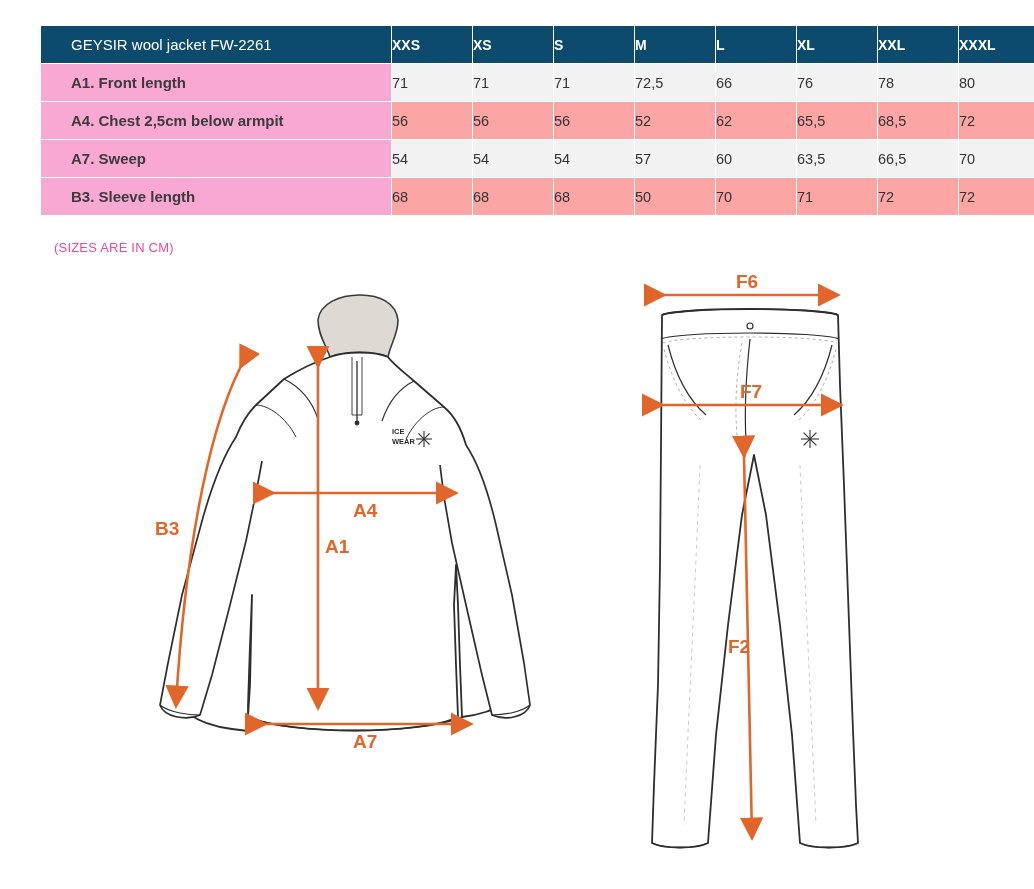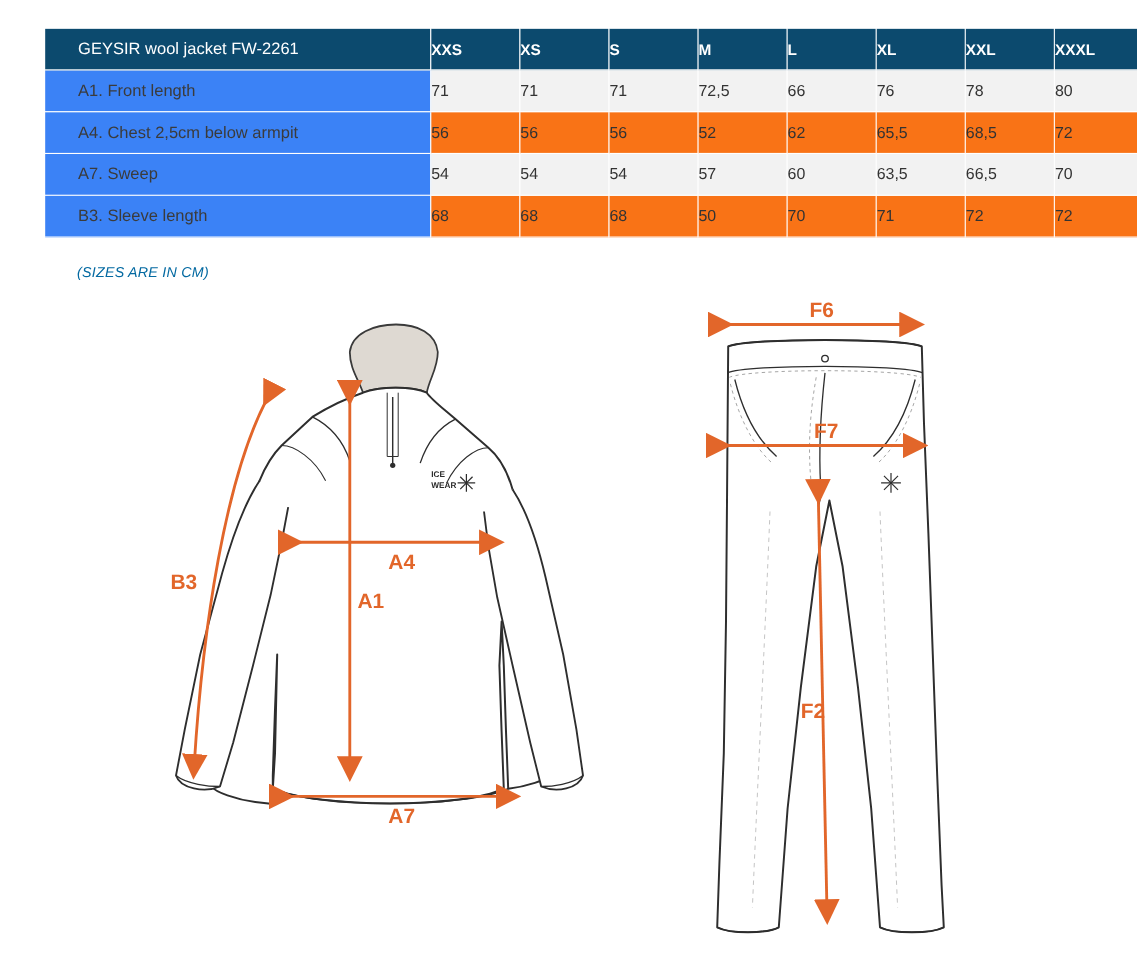--- a/index.html
+++ b/index.html
@@ -53,33 +53,33 @@
   table.size-table tbody td.name-col {
     text-align: left;
     padding-left: 30px;
     font-size: 15px;
     color: #3b3b3b;
   }
   table.size-table tbody tr.row-odd td {
     background: #f2f2f2;
   }
   table.size-table tbody tr.row-even td {
-    background: #f97316;
+    background: #fca5a5;
   }
   table.size-table tbody tr td.name-col {
-    background: #3b82f6;
+    background: #f9a8d4;
+    font-weight: bold;
   }
   .note {
     position: absolute;
-    left: 70px;
+    left: 54px;
     top: 240px;
-    color: #0369a1;
+    color: #ec4899;
     font-size: 13px;
     letter-spacing: 0.2px;
-    font-style: italic;
   }
 
   
   .illus {
     position: absolute;
     left: 0;
     top: 265px;
     width: 1034px;
     height: 620px;
   }

